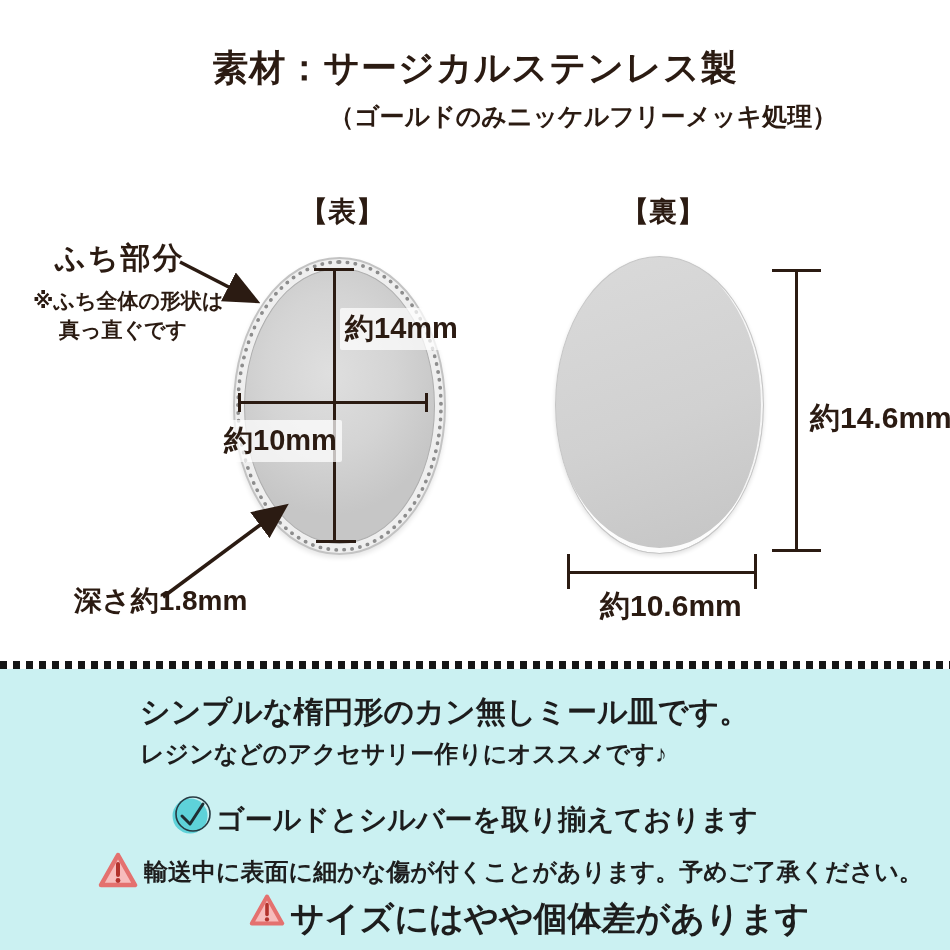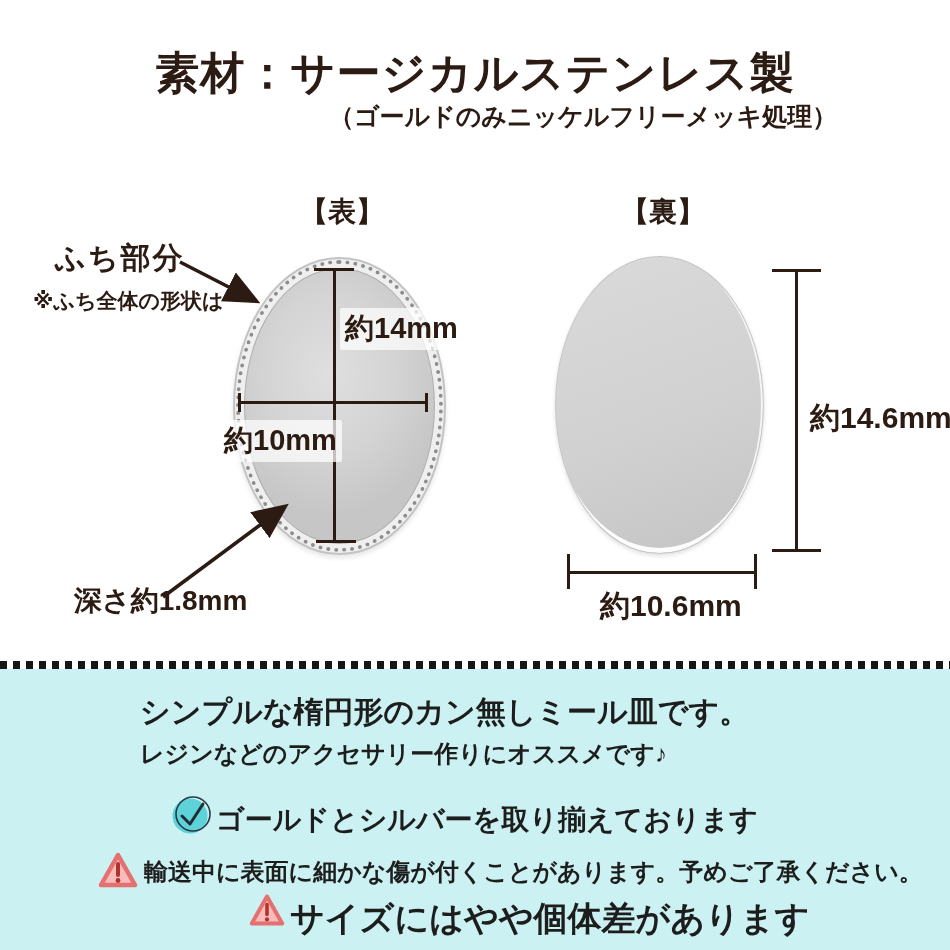--- a/index.html
+++ b/index.html
@@ -8,21 +8,21 @@
     font-family:"Liberation Sans","DejaVu Sans",sans-serif;
     overflow:hidden;
   }
   .abs{position:absolute;}
   .ink{color:#2b1b12;}
   .blk{color:#1d1d1d;}
 
   
   .title{
     top:44px;left:0;width:950px;text-align:center;
-    font-size:44px;font-weight:800;letter-spacing:1px;
+    font-size:36px;font-weight:800;letter-spacing:1px;
   }
   .subtitle{
     top:100px;left:329px;font-size:25px;font-weight:800;letter-spacing:0px;
   }
 
   
   .front-label{top:193px;left:300px;font-size:28px;font-weight:800;}
   .back-label{top:193px;left:621px;font-size:28px;font-weight:800;}
 
   
@@ -105,20 +105,21 @@
 <div class="abs title ink">素材：サージカルステンレス製</div>
 <div class="abs subtitle ink">（ゴールドのみニッケルフリーメッキ処理）</div>
 
 <div class="abs front-label ink">【表】</div>
 <div class="abs back-label ink">【裏】</div>
 
 <div class="abs edge-callout ink">ふち部分</div>
 
 <div class="abs notes ink">
   <div>※ふち全体の形状は</div>
+  <div class="note-indent">真っ直ぐです</div>
 </div>
 
 <div class="abs bezel">
   <div class="bezel-dots"></div>
   <div class="bezel-dish"></div>
 </div>
 
 <div class="abs mline fv-line"></div>
 <div class="abs mline fv-cap-top"></div>
 <div class="abs mline fv-cap-bot"></div>

